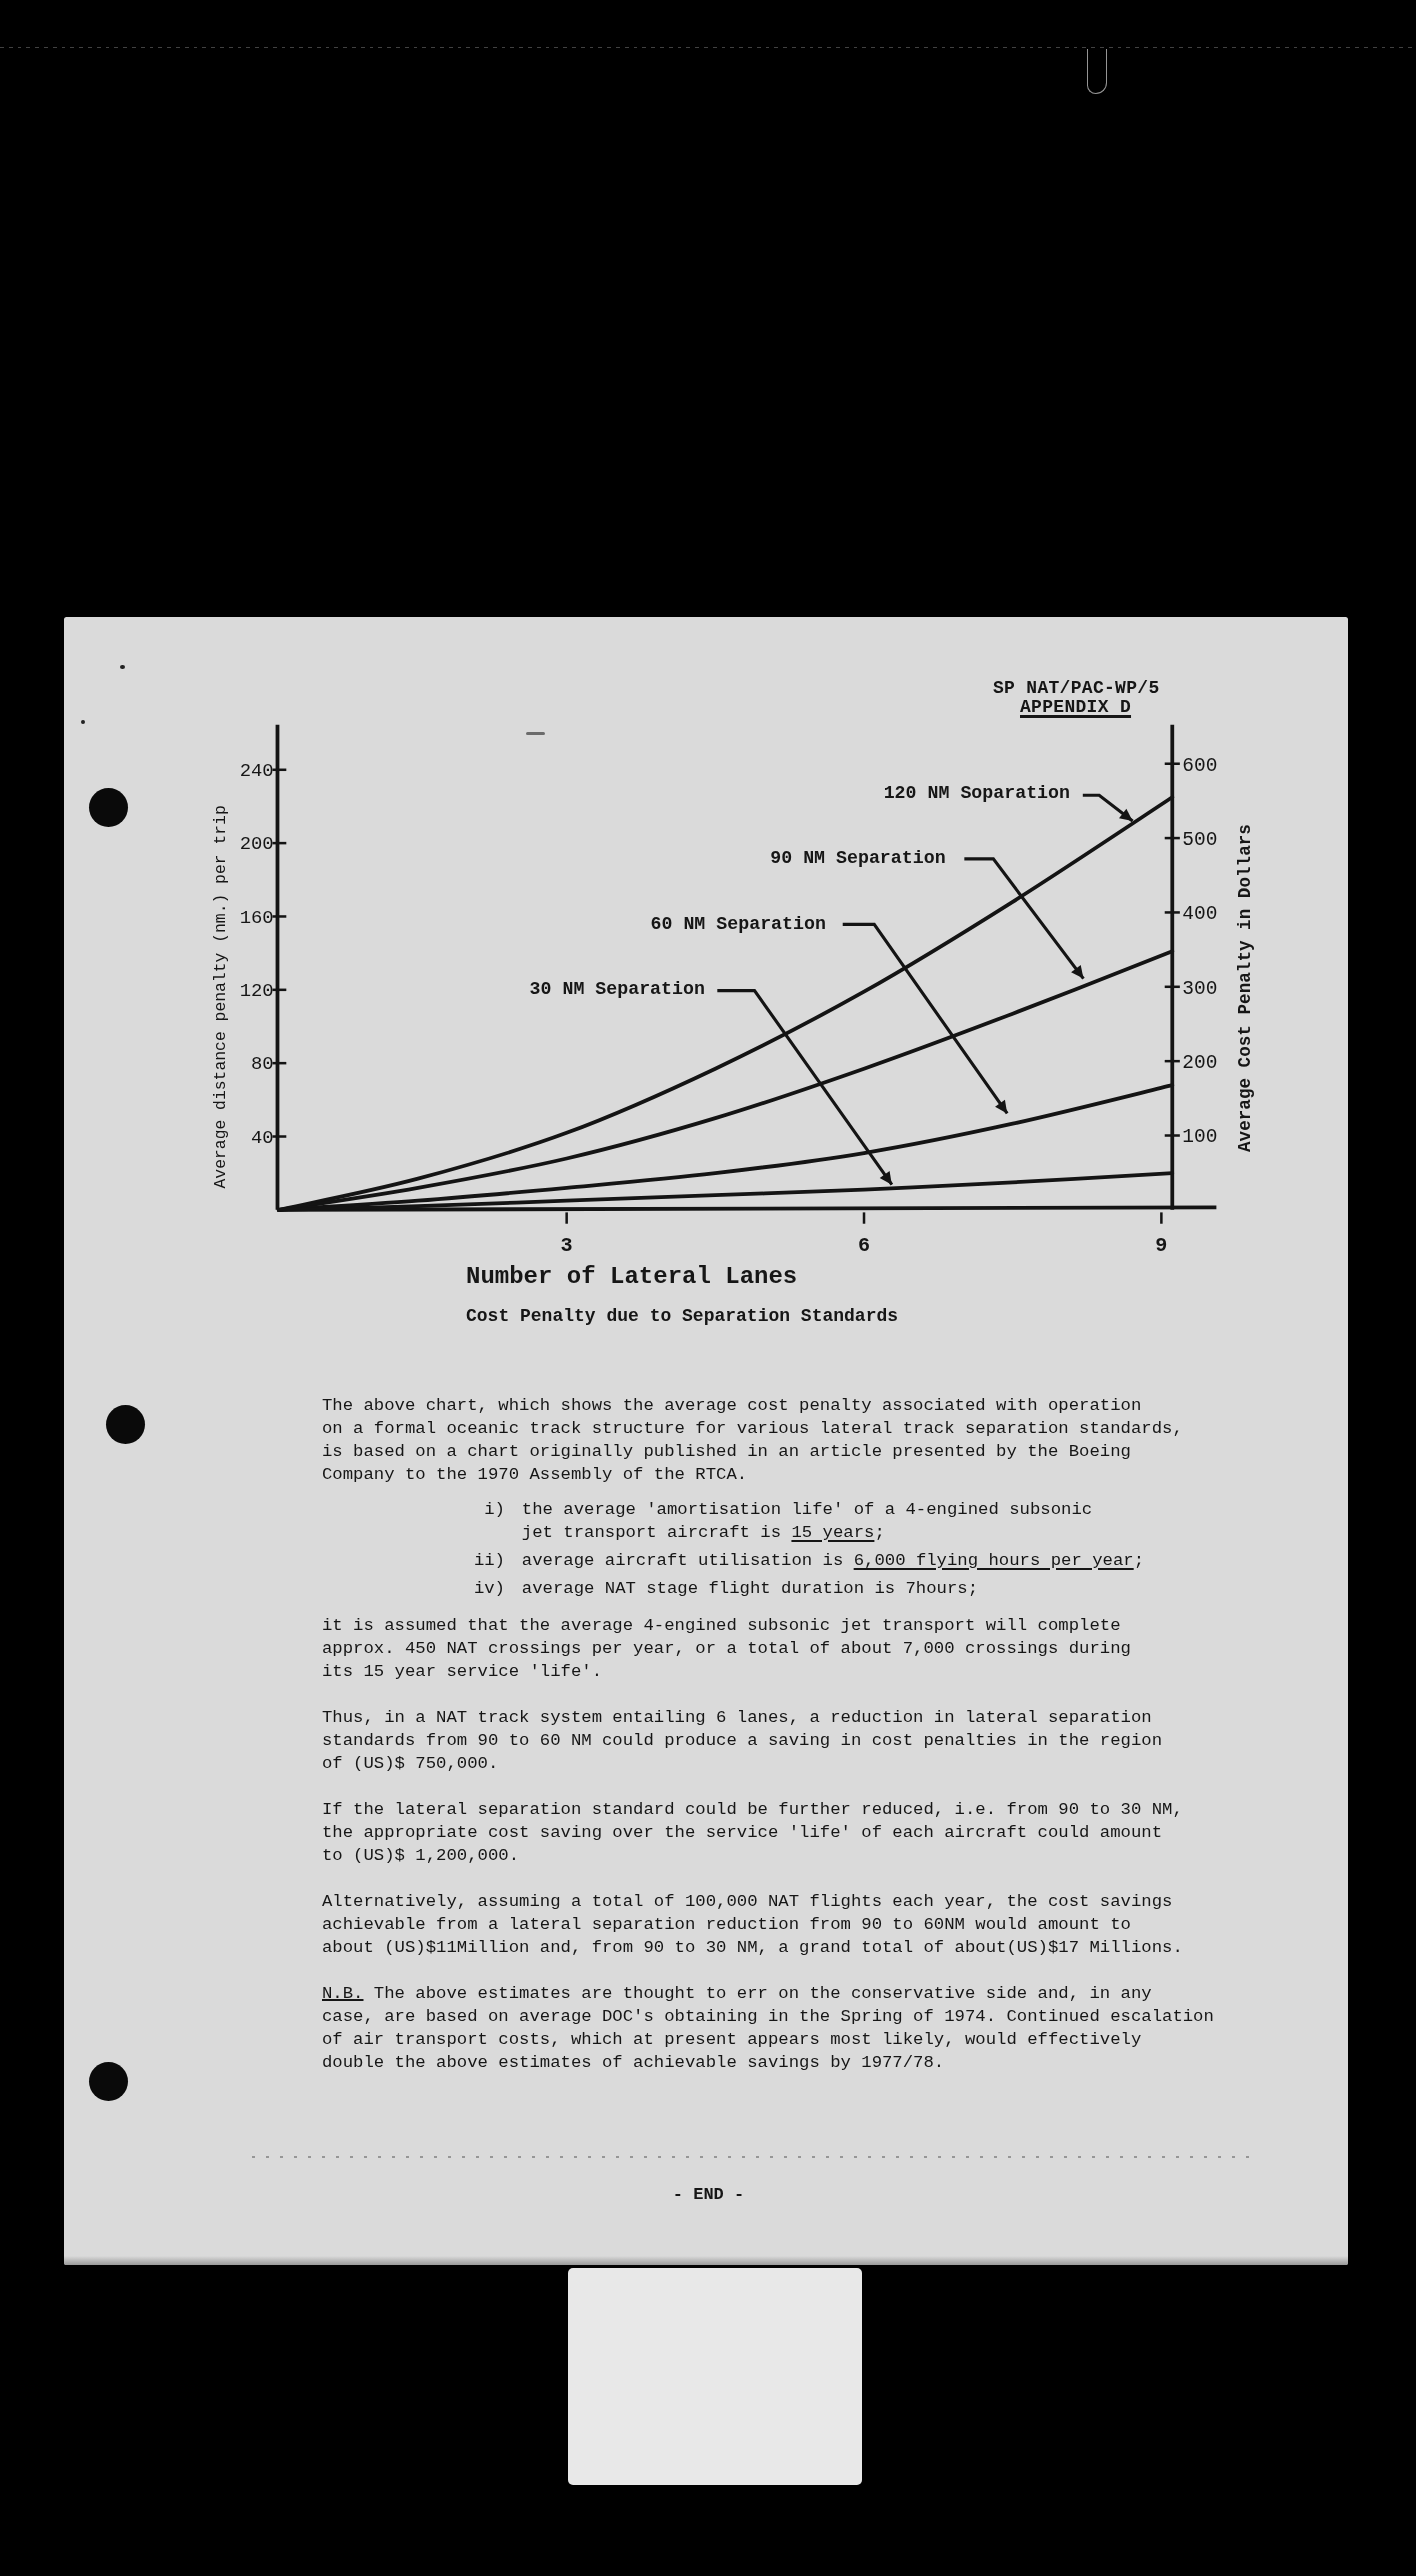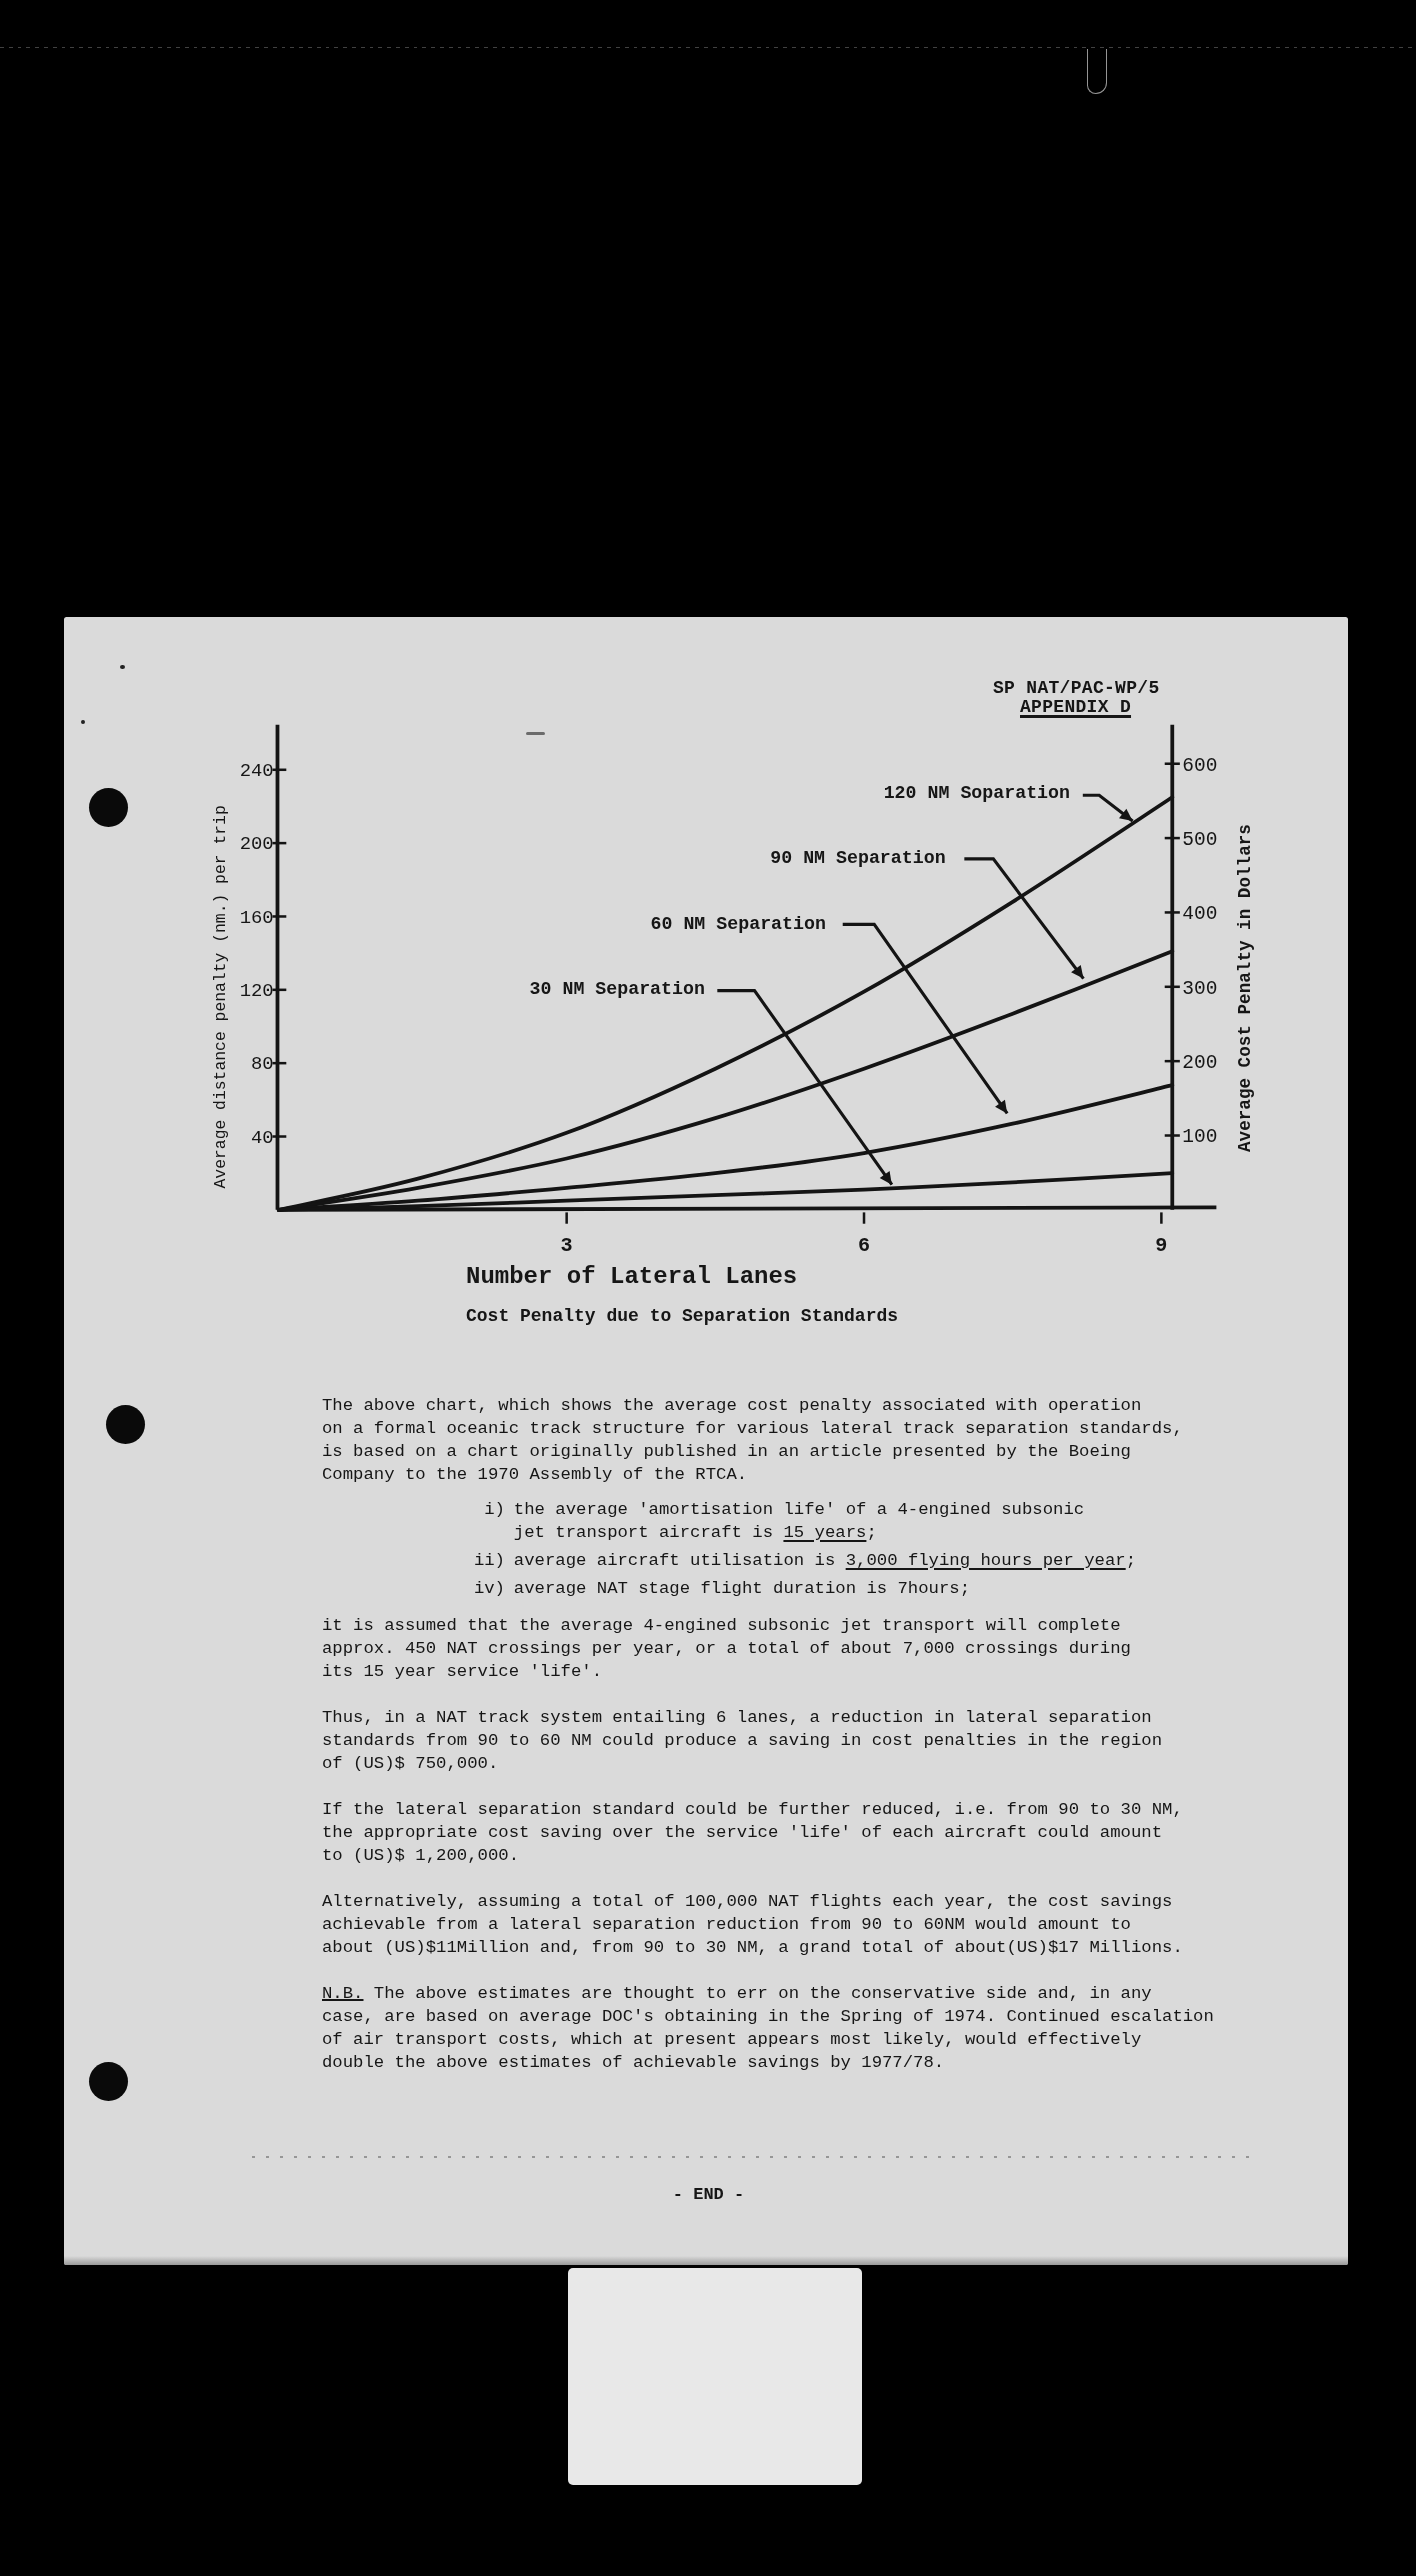--- a/index.html
+++ b/index.html
@@ -19,21 +19,21 @@
   .header-ref .line2 { text-decoration:underline; text-decoration-thickness:2.5px; text-underline-offset:2.5px;margin-left:27px; }
   svg.chart { position:absolute; left:0; top:0; }
   .chart text { font-family:"Liberation Mono","DejaVu Sans Mono",monospace; fill:#161616; }
   .xlabel { position:absolute; left:466px; top:1263px; font-size:24px; font-weight:bold; }
   .caption { position:absolute; left:466px; top:1306px; font-size:18px; font-weight:bold; }
   .body { position:absolute; left:322px; top:1394px; width:970px; font-size:17.3px; line-height:23px; }
   .body p { margin:0 0 23px 0; white-space:pre-line; }
   .assumptions { margin:-11.3px 0 14px 0; padding:0; list-style:none; }
   .assumptions li { display:flex; margin:0 0 5px 0; }
   .assumptions .num { width:183px; text-align:right; padding-right:8.8px; flex:none; }
-  .assumptions .txt { flex:1; }
+  .assumptions .txt { flex:1;margin-left:8px; }
   .u { text-decoration:underline; text-decoration-thickness:1.9px; text-underline-offset:3.2px; }
   .nb-label { text-decoration:underline; text-decoration-thickness:1.9px; }
   .rule-dots { position:absolute; left:252px; top:2156px; width:1008px; height:1.9px;
                background:repeating-linear-gradient(90deg,#444 0 3.2px,transparent 3.2px 14px); opacity:.45; }
   .end { position:absolute; left:0; width:100%; top:2185px; text-align:center; font-size:17px; font-weight:bold; }
   .blank-card { position:absolute; left:568px; top:2268px; width:294px; height:217px;
                 background:#e8e8e8; border-radius:5px; }
 </style>
 </head>
 <body>
@@ -128,21 +128,21 @@
 is based on a chart originally published in an article presented by the Boeing
 Company to the 1970 Assembly of the RTCA.</p>
   <ul class="assumptions" id="assumptions">
       <li>
         <span class="num">i)</span>
         <span class="txt" style="white-space: pre-line;">the average 'amortisation life' of a 4-engined subsonic
 jet transport aircraft is <span class="u">15 years</span>;</span>
       </li>
       <li>
         <span class="num">ii)</span>
-        <span class="txt" style="white-space: pre-line;">average aircraft utilisation is <span class="u">3,000 flying hours per year</span>;</span>
+        <span class="txt" style="white-space: pre-line;">average aircraft utilisation is <span class="u">6,000 flying hours per year</span>;</span>
       </li>
       <li>
         <span class="num">iv)</span>
         <span class="txt" style="white-space: pre-line;">average NAT stage flight duration is 7hours;</span>
       </li>
     </ul>
   <p>it is assumed that the average 4-engined subsonic jet transport will complete
 approx. 450 NAT crossings per year, or a total of about 7,000 crossings during
 its 15 year service 'life'.</p>
   <p>Thus, in a NAT track system entailing 6 lanes, a reduction in lateral separation

